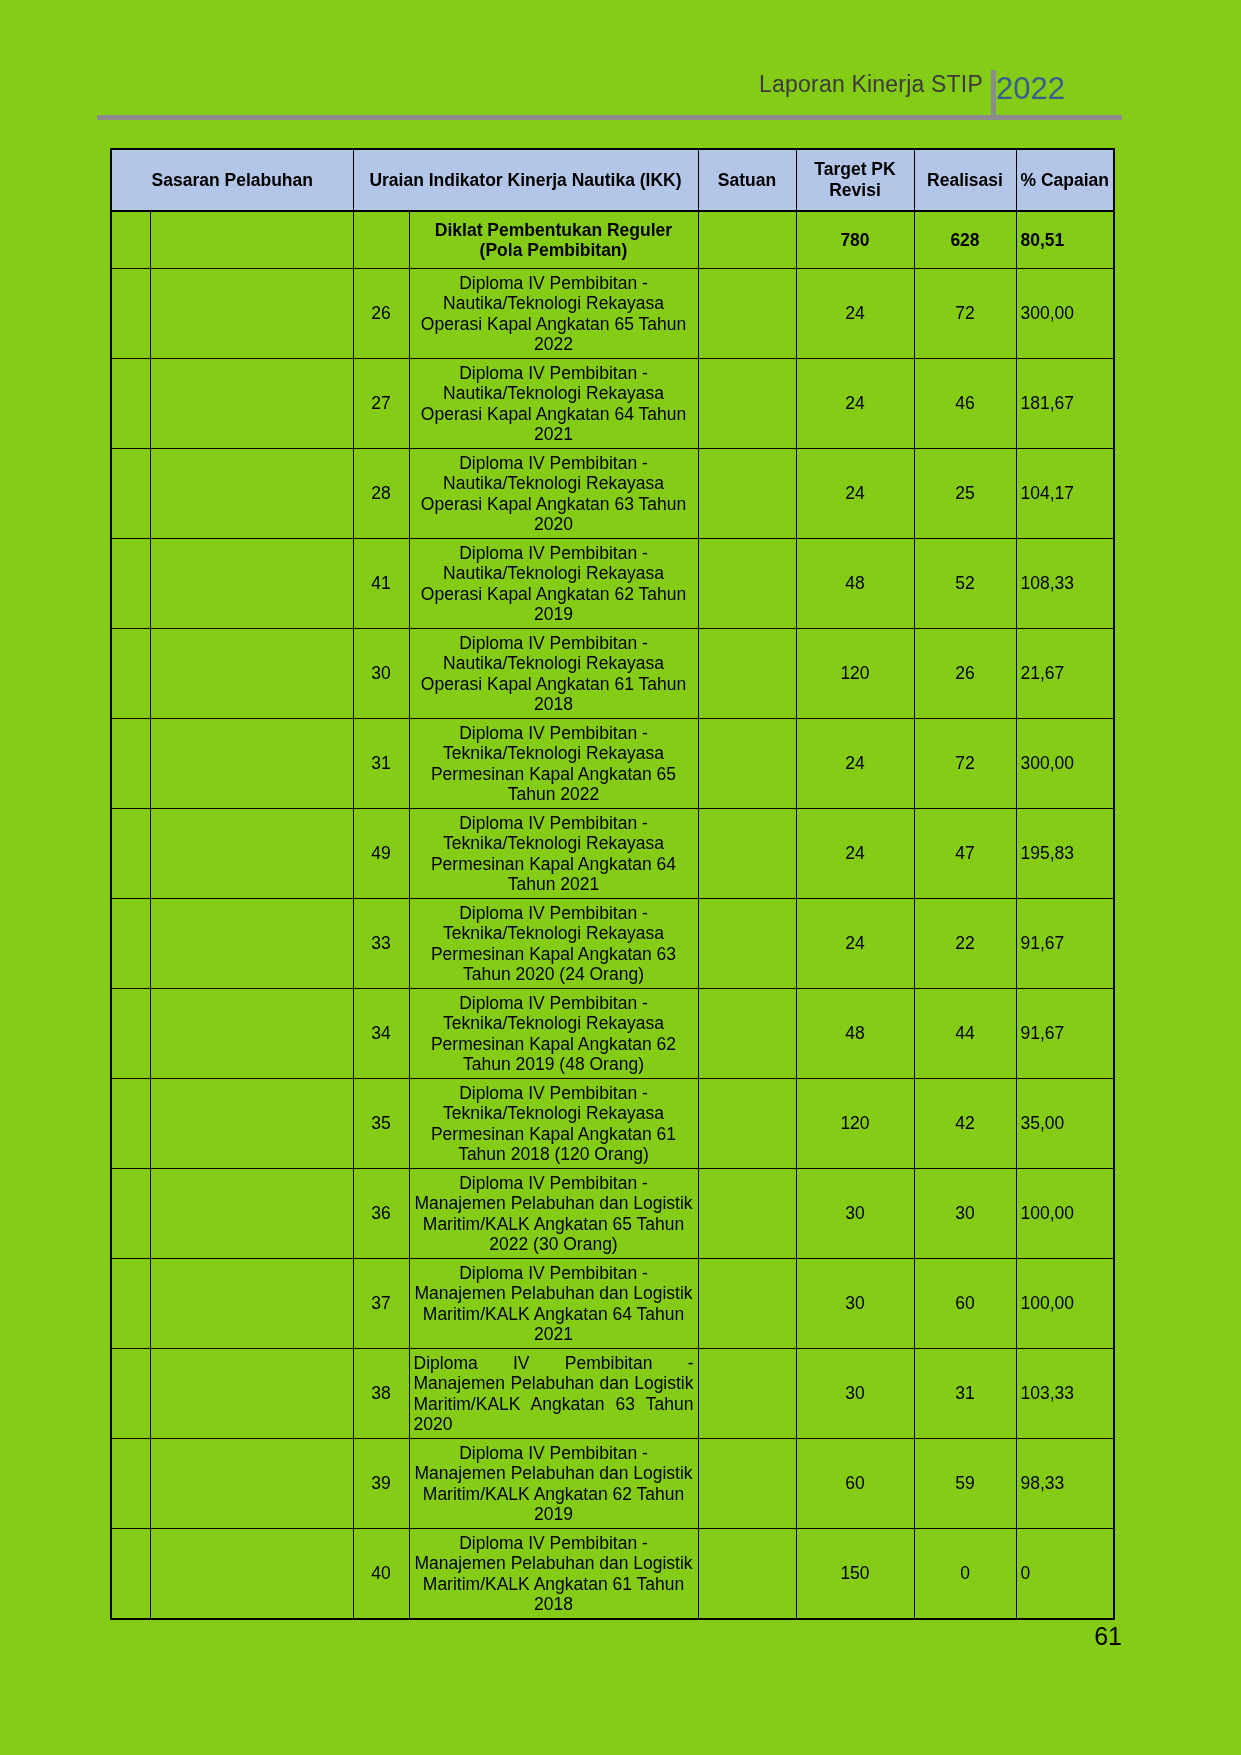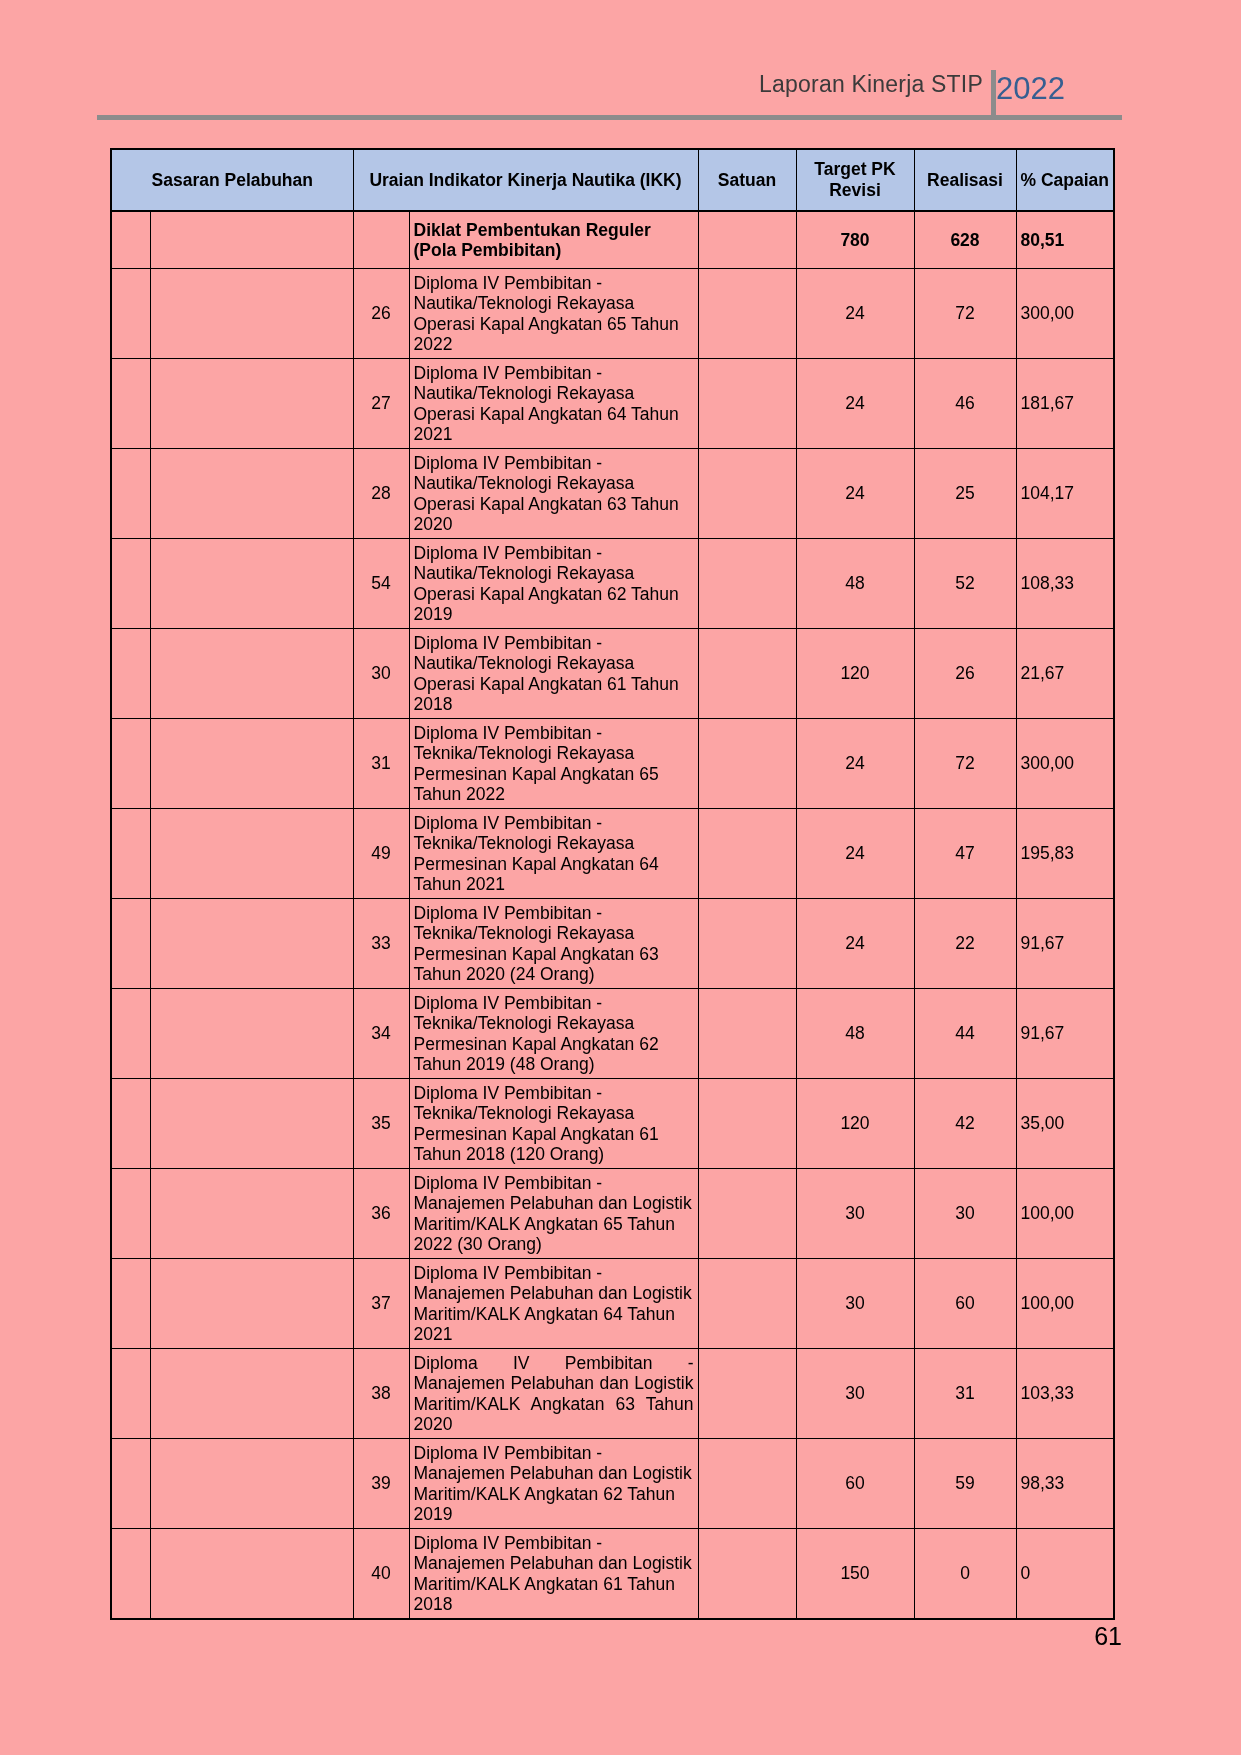--- a/index.html
+++ b/index.html
@@ -1,38 +1,38 @@
 <!DOCTYPE html>
 <html><head>
 <meta charset="utf-8">
 <style>
   html,body{margin:0;padding:0;background:#ffffff;}
   body{width:1241px;height:1755px;font-family:"Liberation Sans",sans-serif;color:#000;}
-  .page{position:relative;width:1241px;height:1755px;overflow:hidden;background:#fca5a5;}
+  .page{position:relative;width:1241px;height:1755px;overflow:hidden;background:#84cc16;}
 
   
   .doc-title{position:absolute;top:71px;left:633px;width:350px;text-align:right;
              font-size:23px;color:#3b3b3b;letter-spacing:.2px;}
   .header-vbar{position:absolute;left:991px;top:70px;width:5px;height:46px;background:#8c8c8c;}
   .doc-year{position:absolute;top:71px;left:996px;width:126px;text-align:left;
             font-size:31px;font-weight:500;color:#365f91;}
   .header-rule{position:absolute;left:97px;top:115px;width:1025px;height:5px;background:#8c8c8c;}
 
   
   table.perf{position:absolute;left:110px;top:148px;width:1003px;border-collapse:collapse;
              table-layout:fixed;border:2.5px solid #000;font-size:17.5px;}
   col.w1{width:39px;}  col.w2{width:203px;} col.w3{width:56px;}  col.w4{width:289px;}
   col.w5{width:98px;}  col.w6{width:118px;} col.w7{width:102px;} col.w8{width:98px;}
 
   .perf th{background:#b4c6e7;border:1.4px solid #000;border-bottom:2.2px solid #000;
            font-weight:700;font-size:17.5px;line-height:21px;height:56px;
            text-align:center;vertical-align:middle;padding:2px 4px;}
   .perf td{border:1.4px solid #000;vertical-align:middle;line-height:20.5px;padding:2px 4px;}
   .data-row td{height:85px;}
-  .c-uraian{text-align:left;padding:3px 4px 3px 8px;}
+  .c-uraian{text-align:center;padding:3px 4px 3px 8px;}
   .c-no,.c-num,.c-satuan{text-align:center;}
   .c-cap{padding-right:9px;}
   .summary-row td{font-weight:700;height:52px;}
   .justified{text-align:justify;}
 
   
   .page-num{position:absolute;top:1622px;left:1040px;width:82px;text-align:right;font-size:25px;}
 </style>
 </head>
 <body>
@@ -102,21 +102,21 @@
     <td class="c-no">28</td>
     <td class="c-uraian">Diploma IV Pembibitan - Nautika/Teknologi Rekayasa Operasi Kapal Angkatan 63 Tahun 2020</td>
     <td class="c-satuan"></td>
     <td class="c-num">24</td>
     <td class="c-num">25</td>
     <td class="c-cap">104,17</td>
   </tr>
         <tr class="data-row">
     <td class="c1"></td>
     <td class="c2"></td>
-    <td class="c-no">54</td>
+    <td class="c-no">41</td>
     <td class="c-uraian">Diploma IV Pembibitan - Nautika/Teknologi Rekayasa Operasi Kapal Angkatan 62 Tahun 2019</td>
     <td class="c-satuan"></td>
     <td class="c-num">48</td>
     <td class="c-num">52</td>
     <td class="c-cap">108,33</td>
   </tr>
         <tr class="data-row">
     <td class="c1"></td>
     <td class="c2"></td>
     <td class="c-no">30</td>

